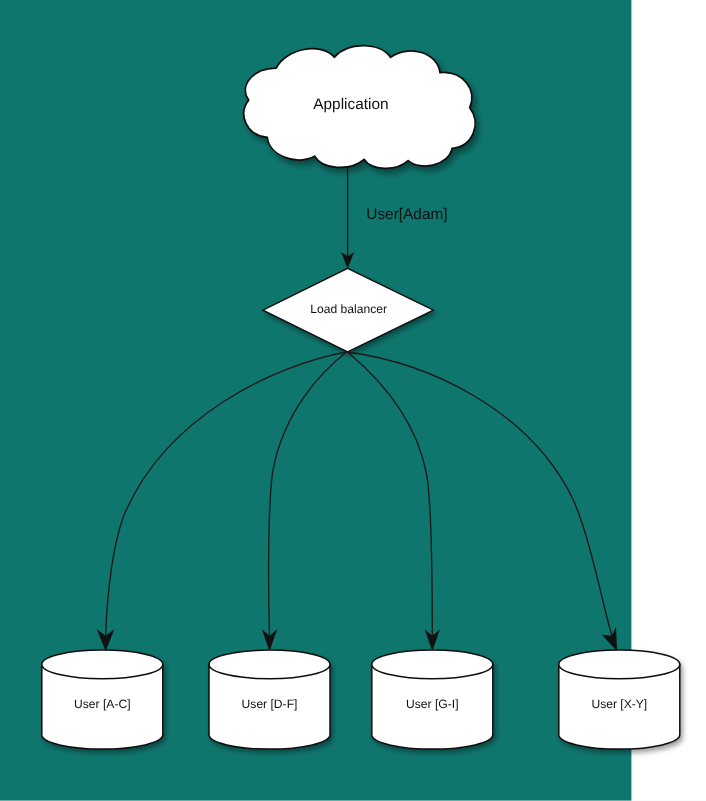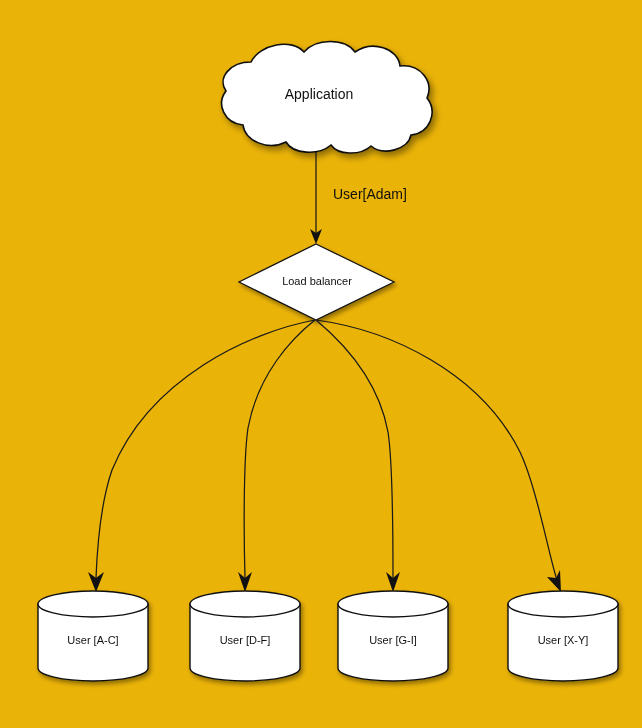--- a/index.html
+++ b/index.html
@@ -8,23 +8,23 @@
     background: #ffffff;
   }
   body {
     width: 642px;
     height: 728px;
     font-family: "Liberation Sans", sans-serif;
     overflow: hidden;
   }
   #diagram-root {
     position: relative;
-    width: 642px;
+    width: 574px;
     height: 728px;
-    background: #eab308;
+    background: #0f766e;
   }
   #diagram-svg {
     position: absolute;
     top: 0;
     left: 0;
     width: 642px;
     height: 728px;
     display: block;
   }
   .node-label {

